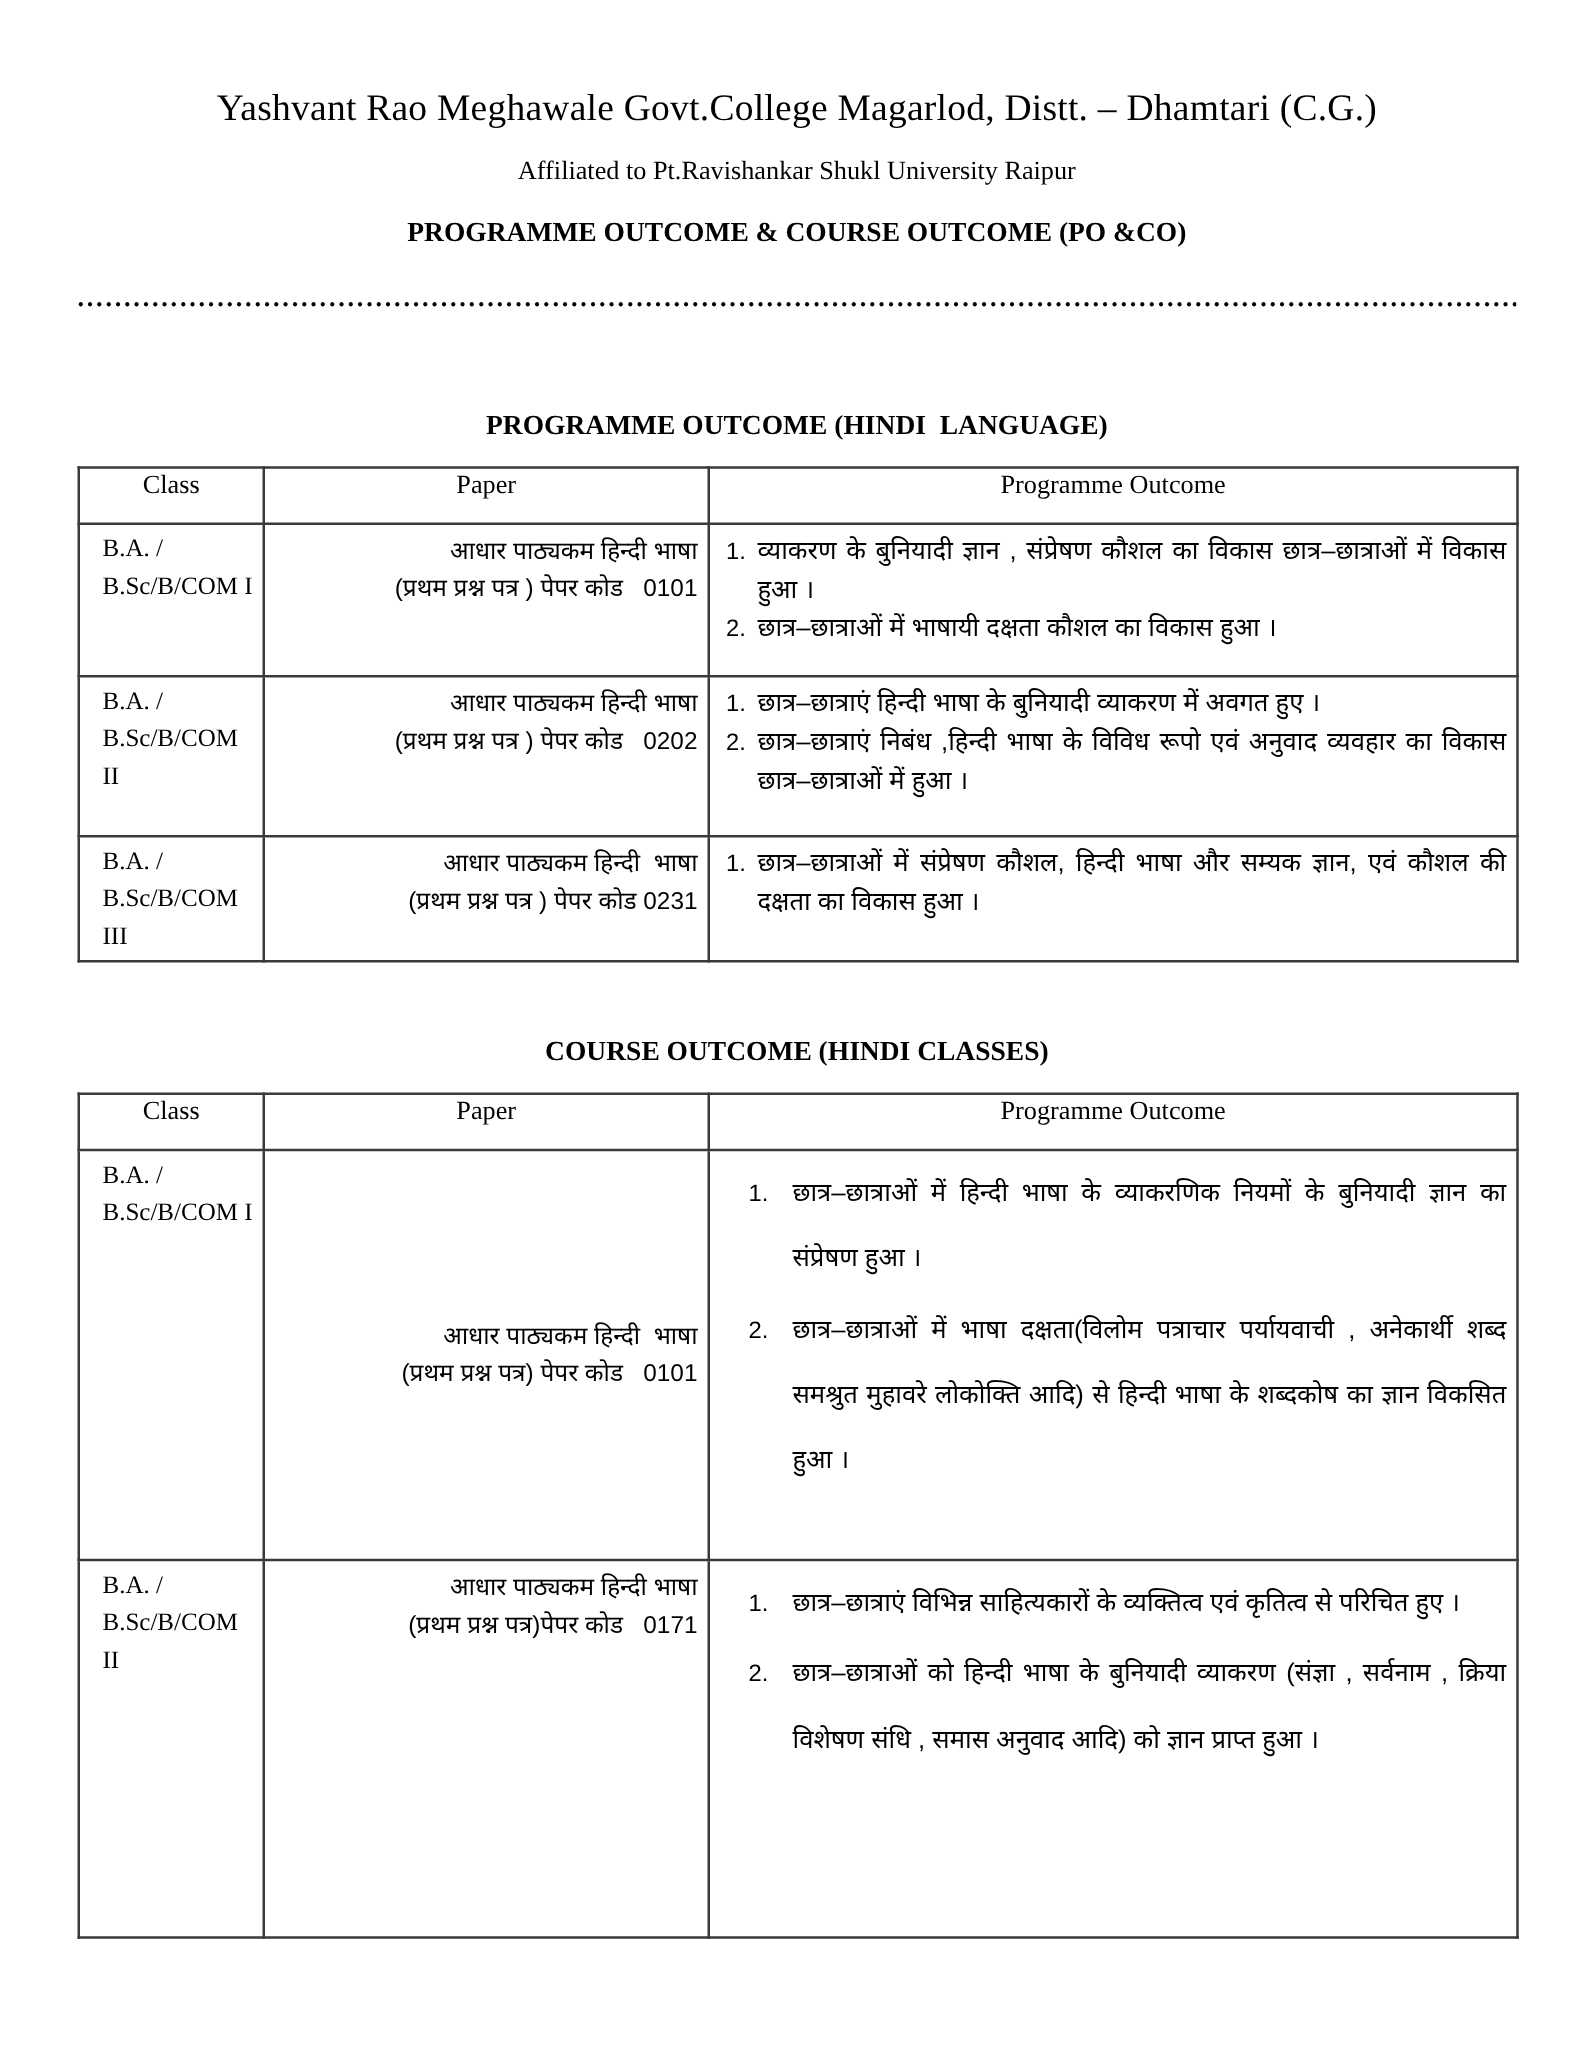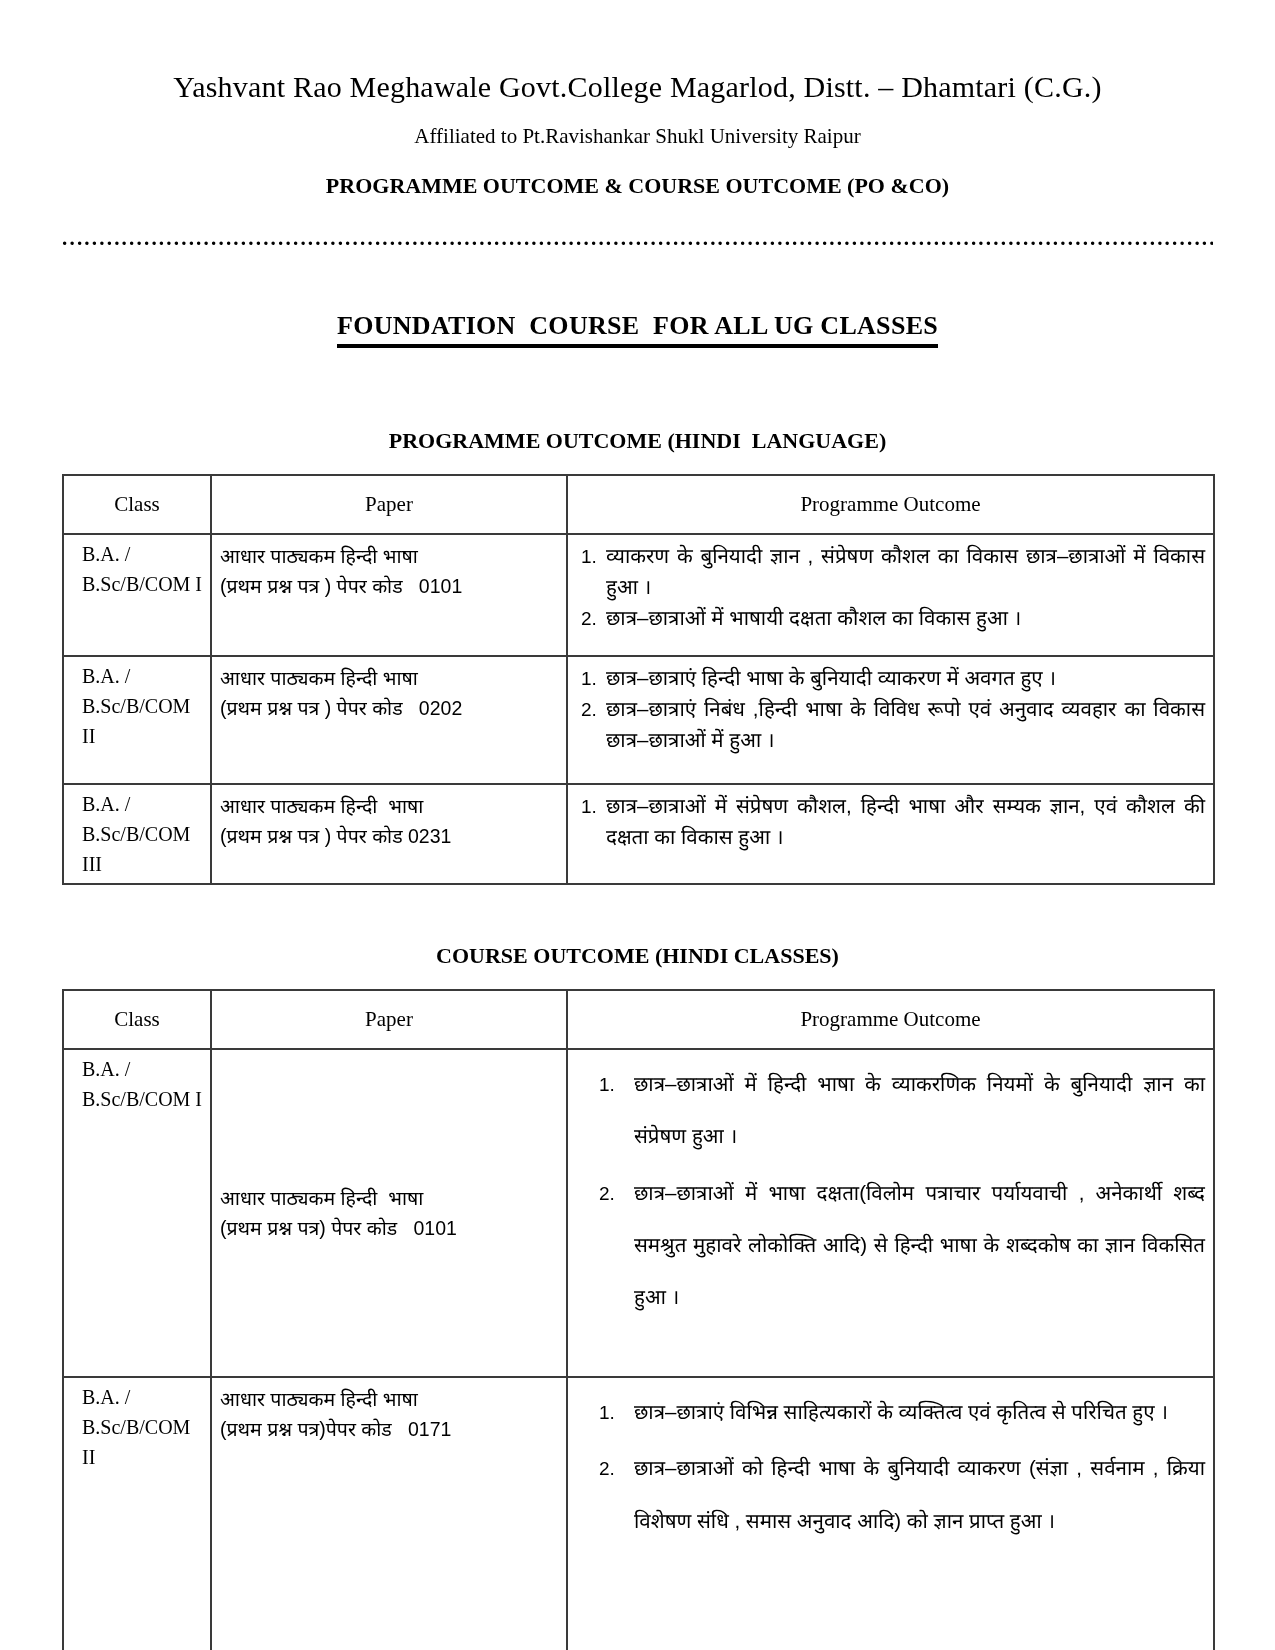--- a/index.html
+++ b/index.html
@@ -81,38 +81,38 @@
     vertical-align: top;
   }
   col.c-class { width: 148px; }
   col.c-paper { width: 356px; }
   col.c-outcome { width: 647px; }
   th.head-cell {
     font-family: "Liberation Serif", "DejaVu Serif", serif;
     font-size: 21px;
     font-weight: normal;
     text-align: center;
-    padding: 16px 4px;
+    padding: 0 4px;
     height: 45px;
   }
   td.class-cell {
     font-family: "Liberation Serif", "DejaVu Serif", serif;
     font-size: 20px;
     line-height: 1.5;
     padding: 4px 6px 4px 18px;
     vertical-align: middle;
   }
   td.paper-cell {
     font-family: "Liberation Sans", "DejaVu Sans", sans-serif;
     font-size: 19.5px;
     line-height: 1.55;
     padding: 6px 8px;
   }
   td.paper-cell.v-mid { vertical-align: middle; }
-  .paper-line { white-space: pre-wrap; }
+  .paper-line { white-space: pre-wrap; text-align: right; }
   td.outcome-cell { padding: 4px 8px 0 4px; }
   ol.outcome-list {
     font-family: "Liberation Sans", "DejaVu Sans", sans-serif;
     font-size: 20.5px;
     list-style: decimal;
   }
   ol.outcome-list li {
     text-align: justify;
     text-justify: inter-word;
   }
@@ -133,23 +133,20 @@
 </head>
 <body>
 
 <div class="page">
 
   <h1 class="doc-title">Yashvant Rao Meghawale Govt.College Magarlod, Distt. – Dhamtari (C.G.)</h1>
   <div class="doc-subtitle">Affiliated to Pt.Ravishankar Shukl University Raipur</div>
   <div class="poco-heading">PROGRAMME OUTCOME &amp; COURSE OUTCOME (PO &amp;CO)</div>
   <div class="dots-divider">........................................................................................................................................................................</div>
 
-  <div class="foundation-wrap">
-    <span class="foundation-heading">FOUNDATION  COURSE  FOR ALL UG CLASSES</span>
-  </div>
 
   <div class="section-title po-title">PROGRAMME OUTCOME (HINDI  LANGUAGE)</div>
 
   <table class="outcome-table t1">
     <colgroup>
         <col class="c-class">
         <col class="c-paper">
         <col class="c-outcome">
       </colgroup>
     <thead>

